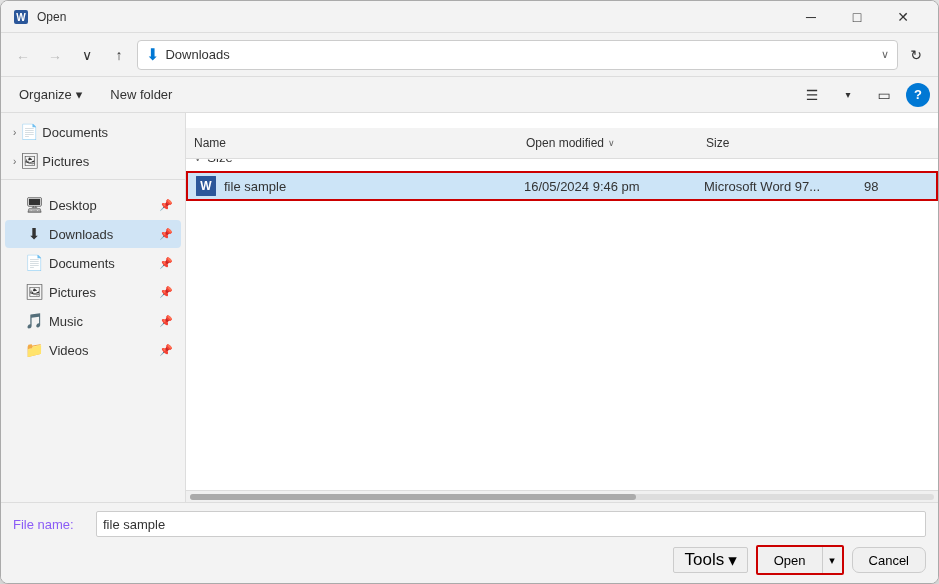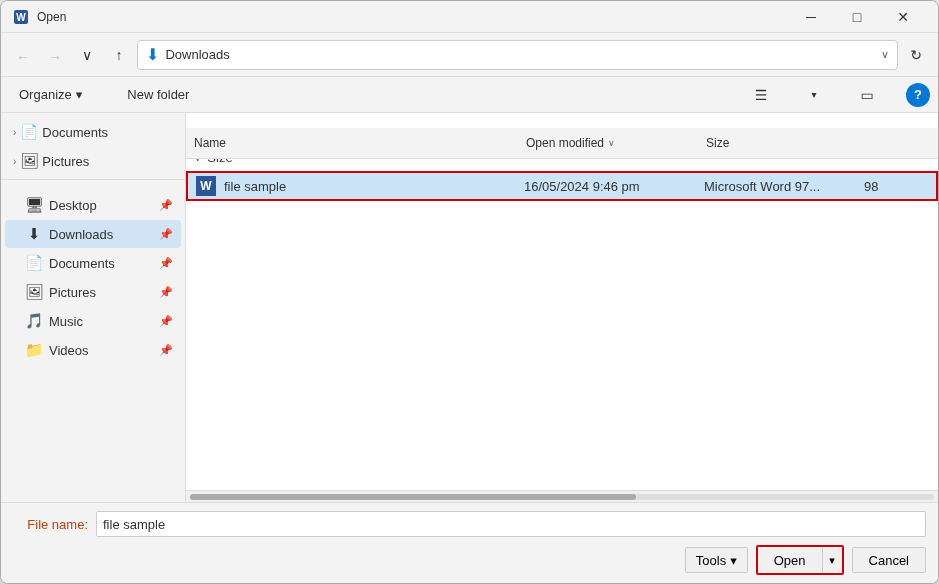--- a/index.html
+++ b/index.html
@@ -142,21 +142,21 @@
       color: #666;
     }
     .search-icon { color: #666; font-size: 13px; }
 
     
     .toolbar {
       height: 36px;
       display: flex;
       align-items: center;
       padding: 0 8px;
-      gap: 25px;
+      gap: 8px;
       background: #f3f3f3;
       border-bottom: 1px solid #ddd;
       flex-shrink: 0;
     }
     .toolbar-btn {
       height: 26px;
       padding: 0 10px;
       border: none;
       background: transparent;
       cursor: pointer;
@@ -361,23 +361,23 @@
       flex-shrink: 0;
     }
 
     .filename-row {
       display: flex;
       align-items: center;
       gap: 8px;
     }
     .filename-label {
       font-size: 13px;
-      color: #c2410c;
+      color: #8b5cf6;
       width: 75px;
-      text-align: right;
+      text-align: left;
     }
     .filename-input {
       flex: 1;
       height: 26px;
       border: 1px solid #ccc;
       border-radius: 2px;
       padding: 0 6px;
       font-size: 13px;
       background: #fff;
       color: #333;
@@ -401,21 +401,21 @@
       gap: 8px;
     }
 
     .tools-btn {
       height: 26px;
       padding: 0 10px;
       border: 1px solid #ccc;
       background: #f0f0f0;
       cursor: pointer;
       border-radius: 2px;
-      font-size: 13px;
+      font-size: 17px;
       display: flex;
       align-items: center;
       gap: 4px;
     }
 
     .open-btn-group {
       display: flex;
       align-items: stretch;
       border: 2px solid #cc0000;
       border-radius: 2px;
@@ -441,21 +441,21 @@
       justify-content: center;
       font-size: 11px;
     }
 
     .cancel-btn {
       height: 26px;
       padding: 0 16px;
       border: 1px solid #ccc;
       background: #f0f0f0;
       cursor: pointer;
-      border-radius: 2px;
+      border-radius: 7px;
       font-size: 13px;
     }
 
     
     .sidebar-wrapper {
       position: relative;
       width: 185px;
       display: flex;
       flex-shrink: 0;
       border-right: 1px solid #ddd;

